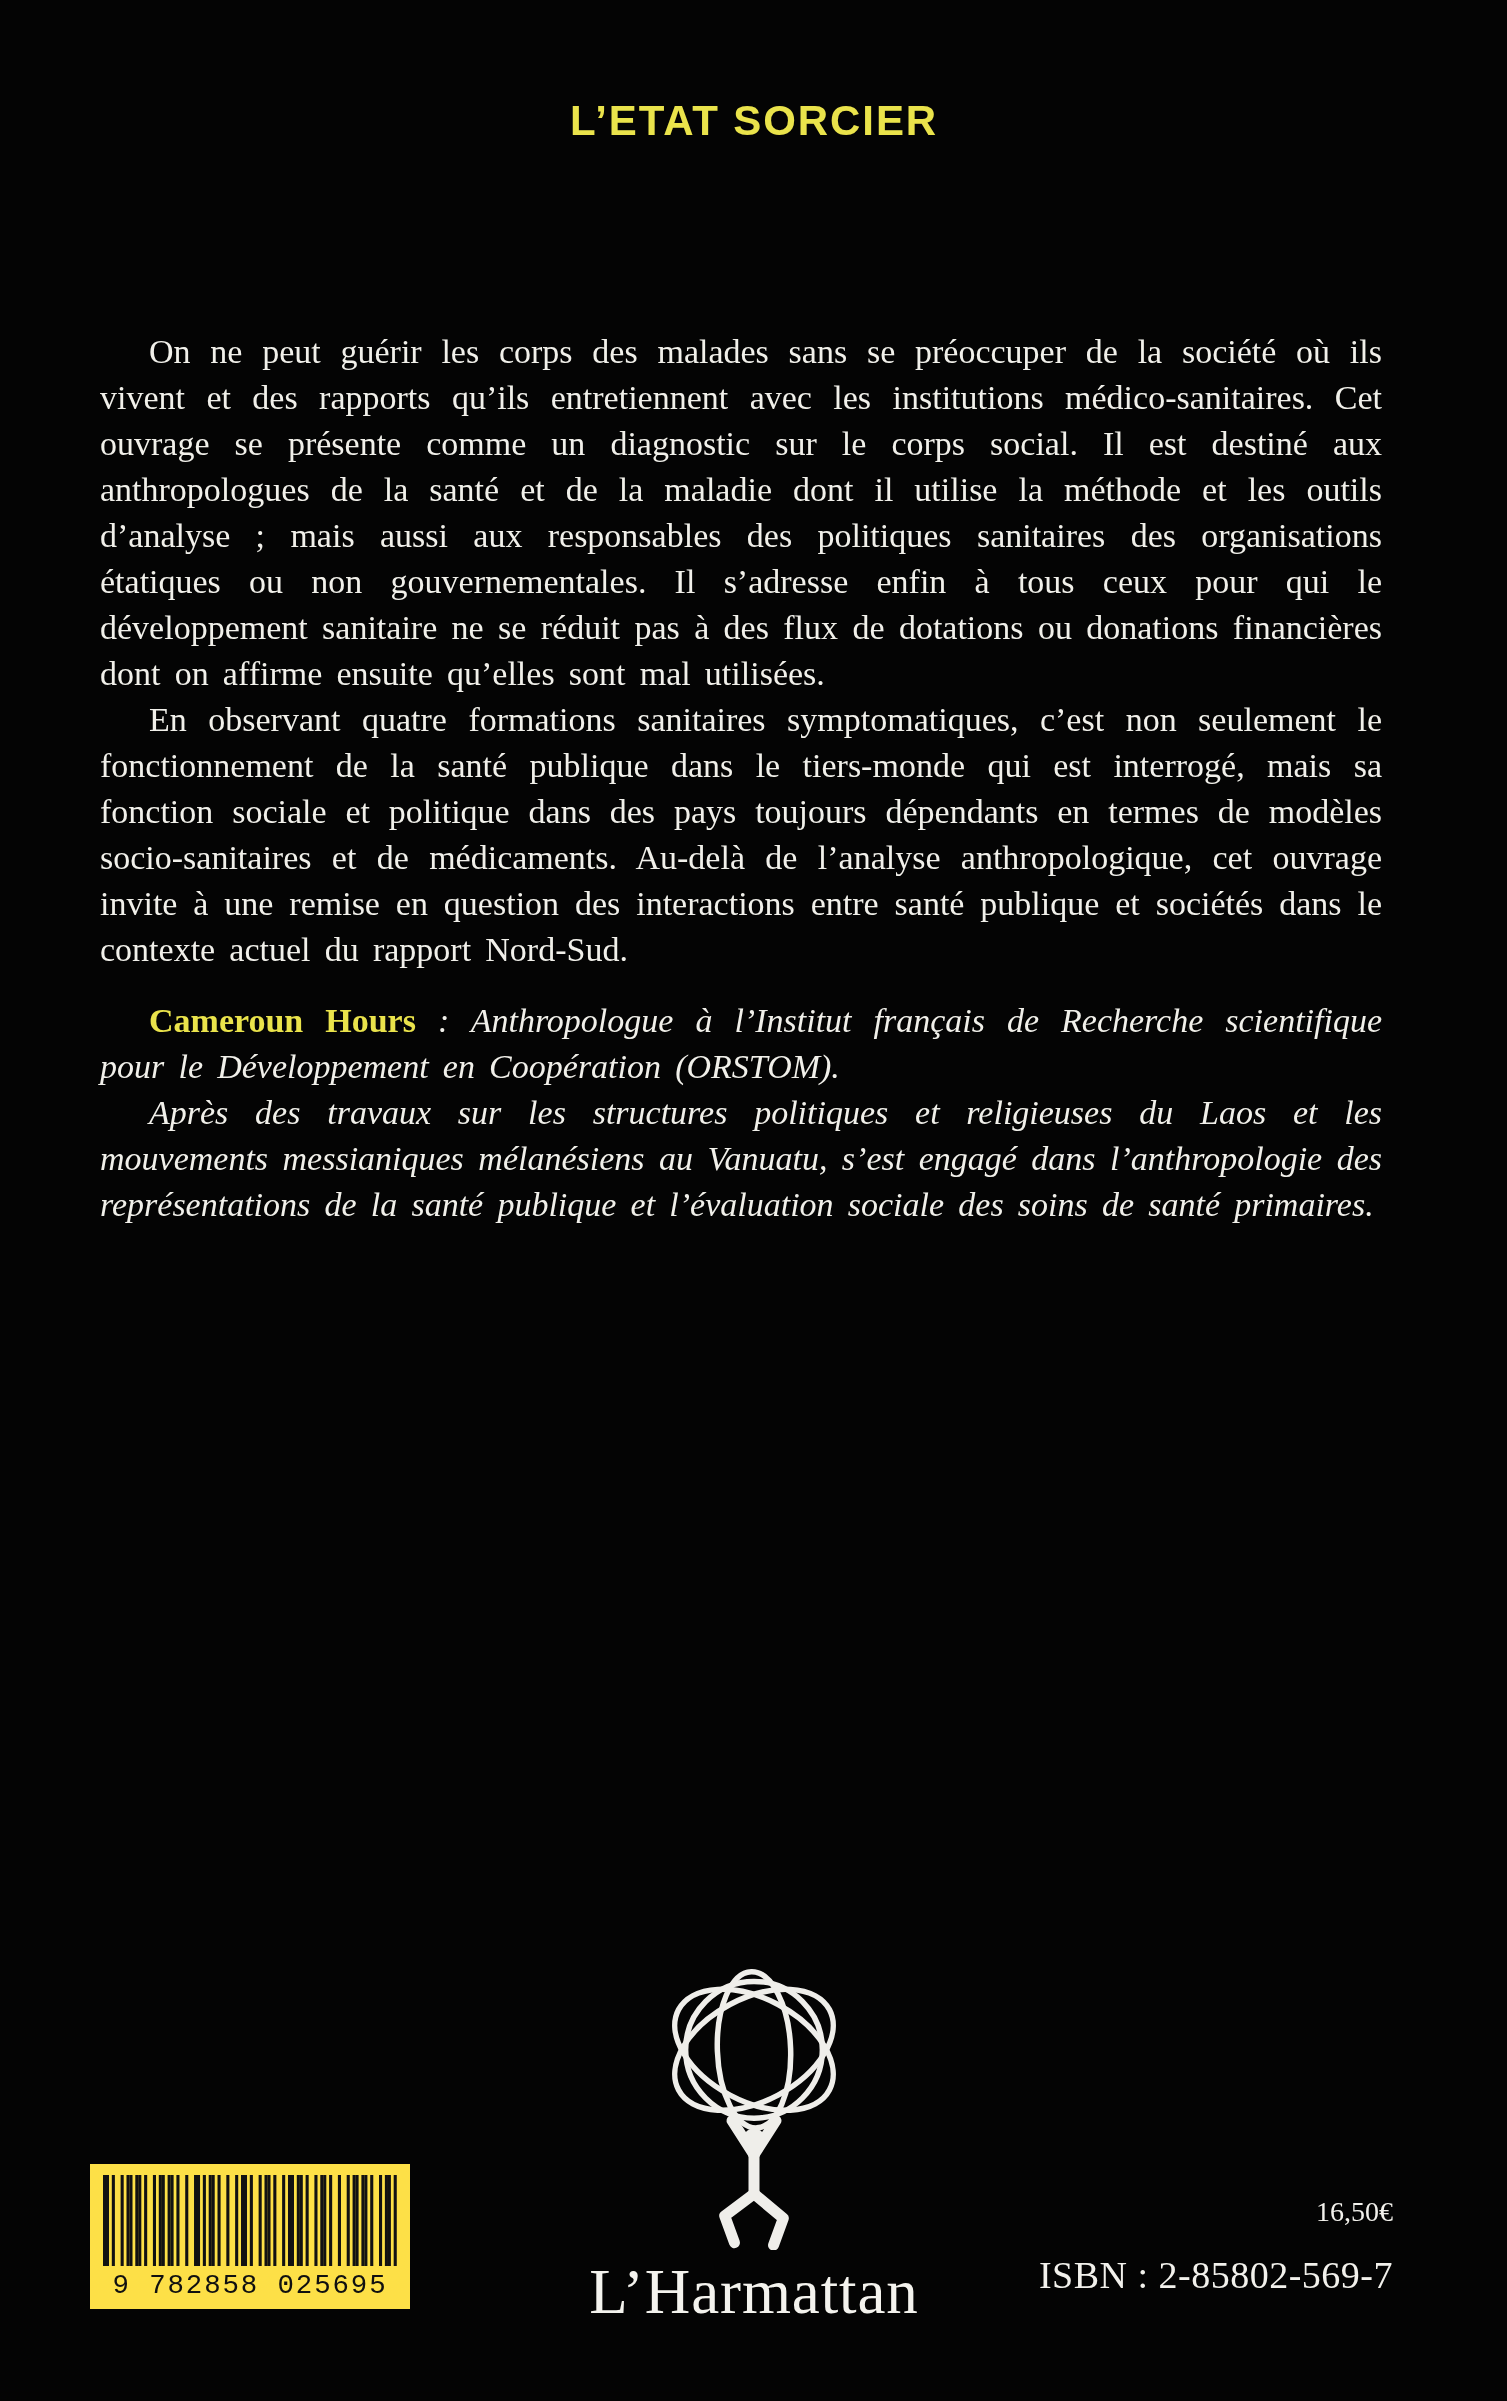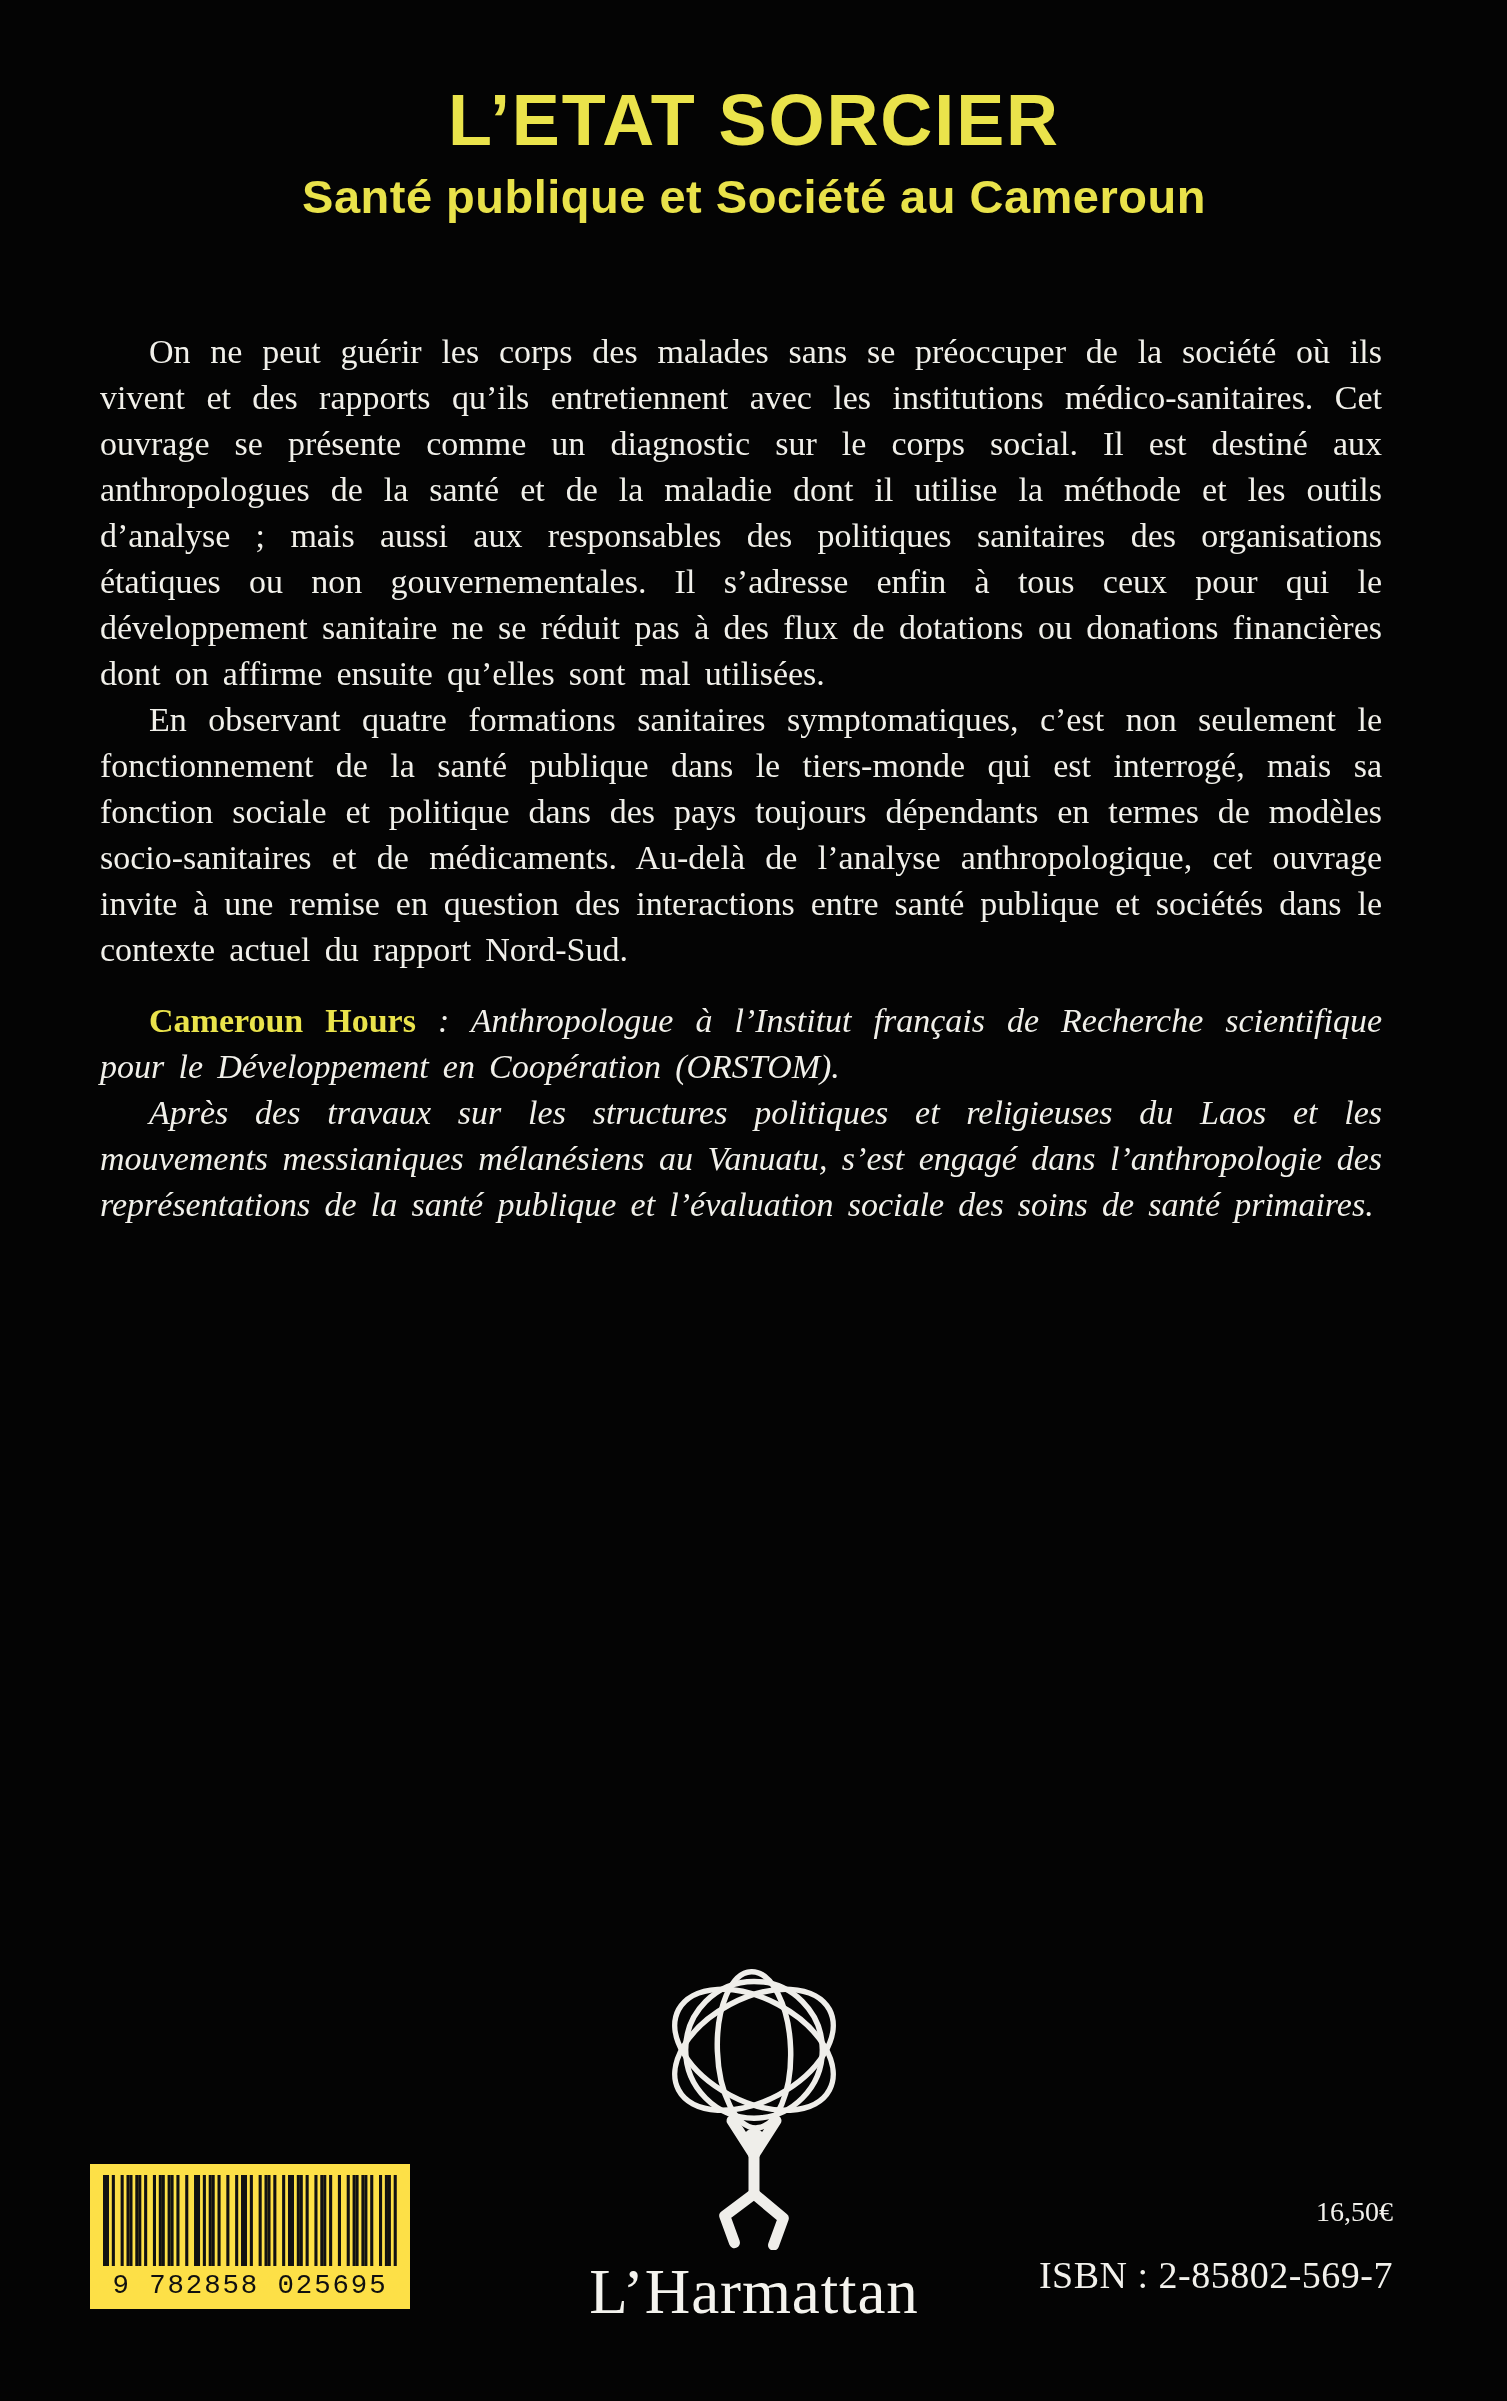--- a/index.html
+++ b/index.html
@@ -18,25 +18,25 @@
 
   
   .titles {
     position: absolute;
     top: 83px;
     left: 0;
     width: 100%;
     text-align: center;
   }
   .book-title {
-    margin: 0;
+    margin: 16px;
     color: #eae34b;
     font-family: "Liberation Sans", sans-serif;
     font-weight: 700;
-    font-size: 72px;
+    font-size: 42px;
     letter-spacing: 1.9px;
     line-height: 1.05;
   }
   .book-subtitle {
     margin: 13.2px 0 0 0;
     color: #e9e24a;
     font-family: "Liberation Sans", sans-serif;
     font-weight: 700;
     font-size: 47px;
     letter-spacing: 0.5px;
@@ -133,21 +133,20 @@
     letter-spacing: 0.5px;
   }
 </style>
 </head>
 <body>
 
 <div class="cover">
 
   <header class="titles">
     <h1 class="book-title">L’ETAT SORCIER</h1>
-    <h2 class="book-subtitle">Santé publique et Société au Cameroun</h2>
   </header>
 
   <section class="blurb">
     <p>On ne peut guérir les corps des malades sans se préoccuper de la société où ils vivent et des rapports qu’ils entretiennent avec les institutions médico-sanitaires. Cet ouvrage se présente comme un diagnostic sur le corps social. Il est destiné aux anthropologues de la santé et de la maladie dont il utilise la méthode et les outils d’analyse ; mais aussi aux responsables des politiques sanitaires des organisations étatiques ou non gouvernementales. Il s’adresse enfin à tous ceux pour qui le développement sanitaire ne se réduit pas à des flux de dotations ou donations financières dont on affirme ensuite qu’elles sont mal utilisées.</p>
     <p>En observant quatre formations sanitaires symptomatiques, c’est non seulement le fonctionnement de la santé publique dans le tiers-monde qui est interrogé, mais sa fonction sociale et politique dans des pays toujours dépendants en termes de modèles socio-sanitaires et de médicaments. Au-delà de l’analyse anthropologique, cet ouvrage invite à une remise en question des interactions entre santé publique et sociétés dans le contexte actuel du rapport Nord-Sud.</p>
     <p class="gap"><span class="author-name">Cameroun Hours</span><span class="bio"> : </span><span class="bio">Anthropologue à l’Institut français de Recherche scientifique pour le Développement en Coopération (ORSTOM).</span></p>
     <p class="bio">Après des travaux sur les structures politiques et religieuses du Laos et les mouvements messianiques mélanésiens au Vanuatu, s’est engagé dans l’anthropologie des représentations de la santé publique et l’évaluation sociale des soins de santé primaires.</p>
   </section>
 
   <div class="publisher-block">

